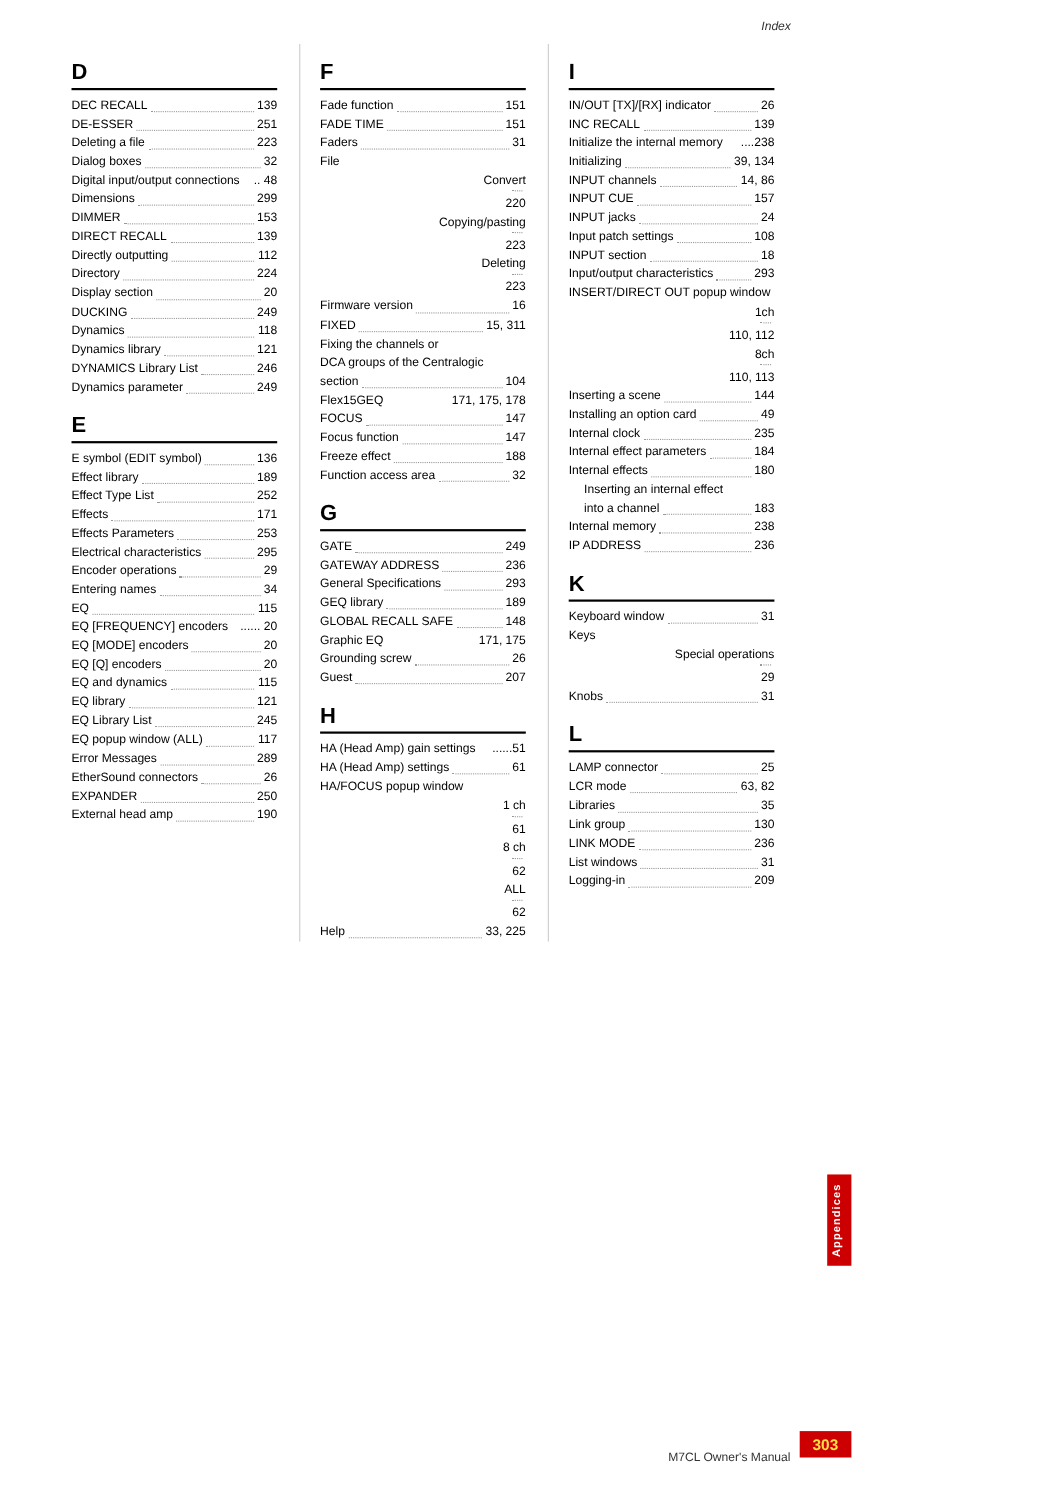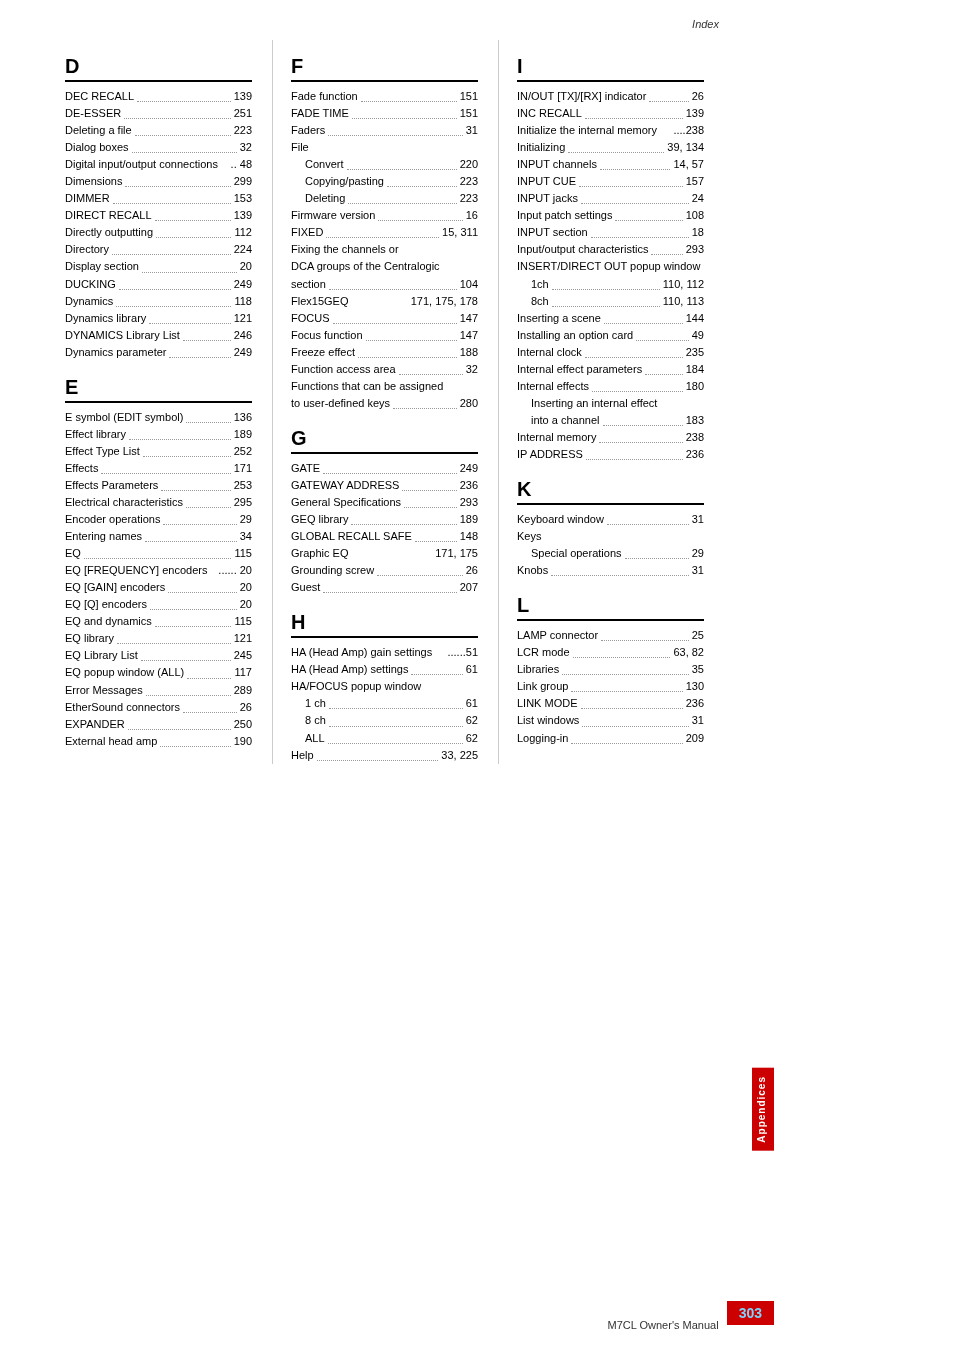--- a/index.html
+++ b/index.html
@@ -35,21 +35,21 @@
       gap: 0;
     }
     .bottom-text {
       font-size: 11px;
       color: #333;
       padding-right: 8px;
       margin-top: 24px;
     }
     .bottom-page-num {
       background: #cc0000;
-      color: #7dd3fc;
+      color: #fde047;
       font-size: 14px;
       font-weight: bold;
       padding: 4px 12px;
     }
     .appendices-sidebar {
       position: absolute;
       right: 0;
       bottom: 200px;
       width: 22px;
       background: #cc0000;
@@ -96,20 +96,21 @@
       min-width: 10px;
     }
     .entry-row {
       display: flex;
       align-items: flex-end;
       line-height: 1.55;
       font-size: 11px;
     }
     .entry-row.sub {
       padding-left: 14px;
+      flex-direction: column;
     }
     .entry-label {
       white-space: nowrap;
     }
     .entry-page-num {
       white-space: nowrap;
     }
   </style>
 </head>
 <body>
@@ -299,21 +300,21 @@
         </div>
         <div>
           <div class="entry-row">
             <span class="entry-label">EQ [FREQUENCY] encoders</span>
             <span style="flex: 1 1 0%;"></span>
             <span class="entry-page-num">...... 20</span>
           </div>
         </div>
         <div>
           <div class="entry-row">
-            <span class="entry-label">EQ [GAIN] encoders</span>
+            <span class="entry-label">EQ [MODE] encoders</span>
             <span class="dots"></span>
             <span class="entry-page-num">20</span>
           </div>
         </div>
         <div>
           <div class="entry-row">
             <span class="entry-label">EQ [Q] encoders</span>
             <span class="dots"></span>
             <span class="entry-page-num">20</span>
           </div>
@@ -478,30 +479,20 @@
             <span class="entry-page-num">188</span>
           </div>
         </div>
         <div>
           <div class="entry-row">
             <span class="entry-label">Function access area</span>
             <span class="dots"></span>
             <span class="entry-page-num">32</span>
           </div>
         </div>
-        <div>
-          <div style="line-height: 1.55; font-size: 11px;">
-            <div>Functions that can be assigned</div>
-            <div class="entry-row">
-              <span class="entry-label">to user-defined keys</span>
-              <span class="dots"></span>
-              <span class="entry-page-num">280</span>
-            </div>
-          </div>
-        </div>
         <div class="section-letter">G</div>
         <div>
           <div class="entry-row">
             <span class="entry-label">GATE</span>
             <span class="dots"></span>
             <span class="entry-page-num">249</span>
           </div>
         </div>
         <div>
           <div class="entry-row">
@@ -629,21 +620,21 @@
           <div class="entry-row">
             <span class="entry-label">Initializing</span>
             <span class="dots"></span>
             <span class="entry-page-num">39, 134</span>
           </div>
         </div>
         <div>
           <div class="entry-row">
             <span class="entry-label">INPUT channels</span>
             <span class="dots"></span>
-            <span class="entry-page-num">14, 57</span>
+            <span class="entry-page-num">14, 86</span>
           </div>
         </div>
         <div>
           <div class="entry-row">
             <span class="entry-label">INPUT CUE</span>
             <span class="dots"></span>
             <span class="entry-page-num">157</span>
           </div>
         </div>
         <div>

